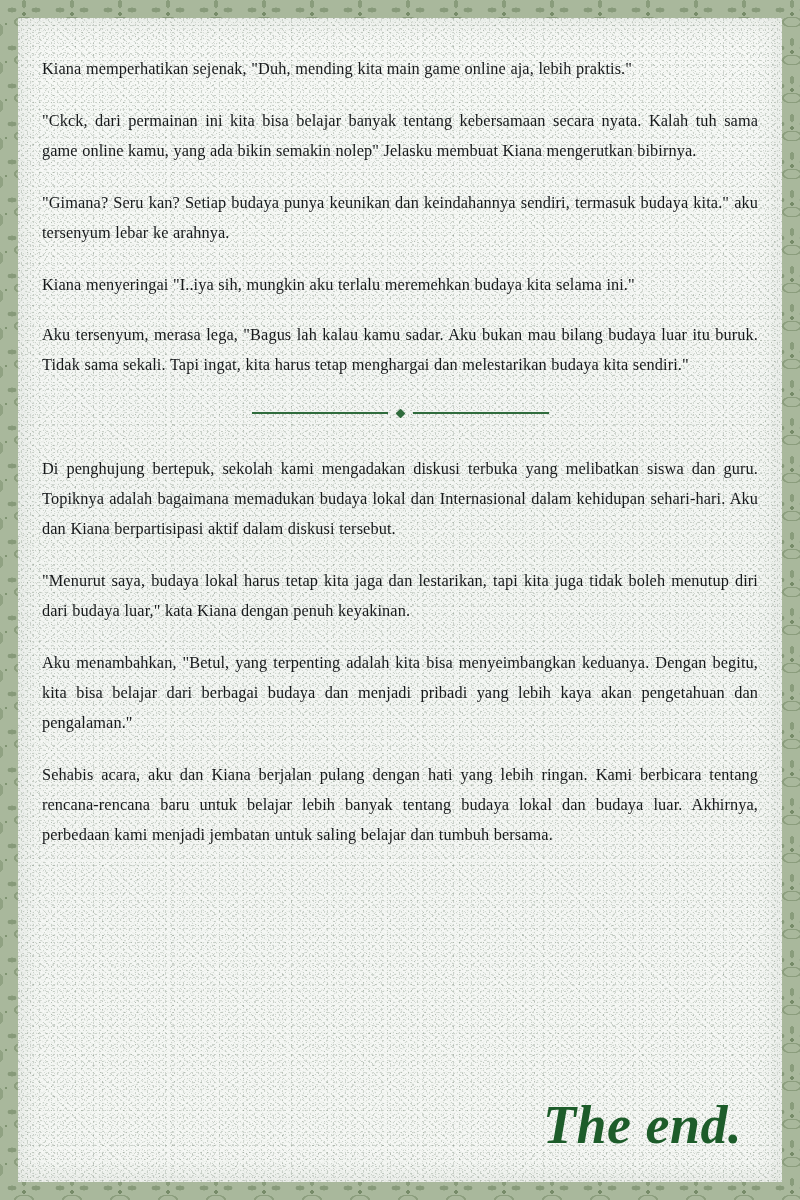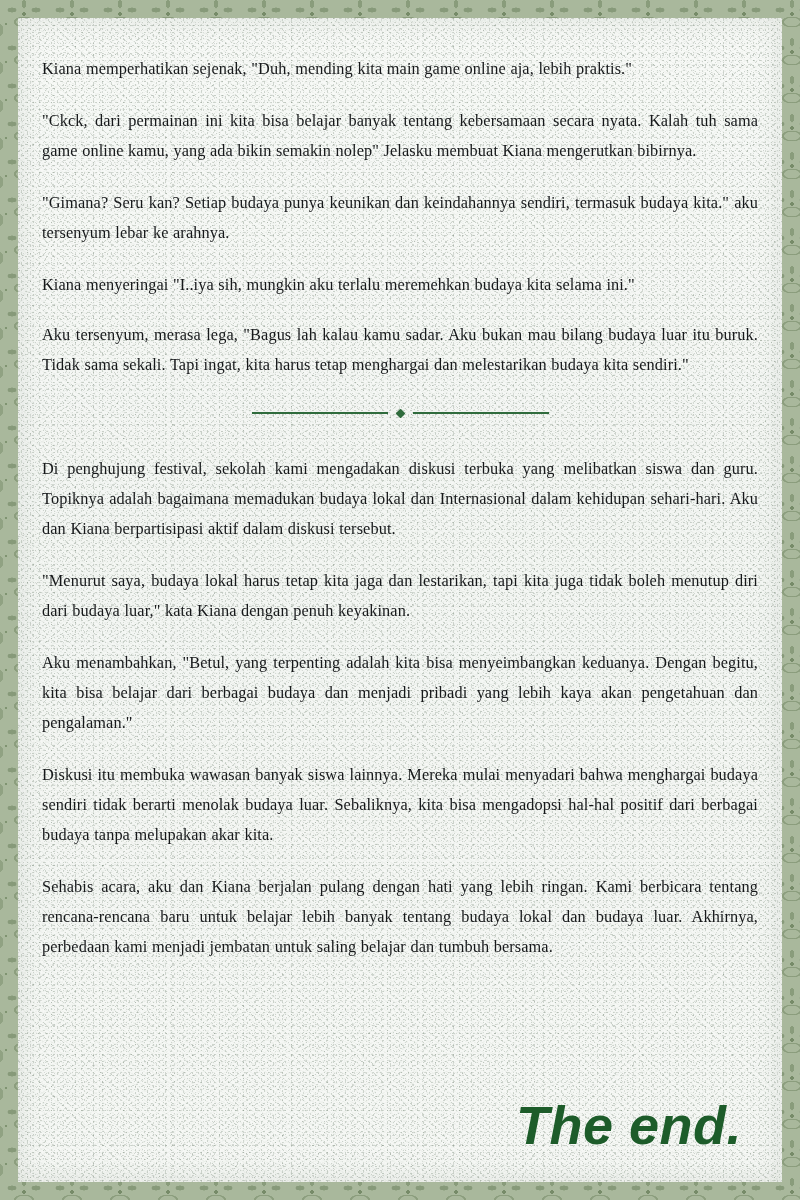--- a/index.html
+++ b/index.html
@@ -128,21 +128,21 @@
   }
 
   
   .endmark-wrap {
     position: absolute;
     right: 40px;
     bottom: 30px;
     z-index: 4;
   }
   .endmark {
-    font-family: Liberation Sans, sans-serif;
+    font-family: Liberation Serif, serif;
     font-style: italic;
     font-weight: 700;
     font-size: 54px;
     line-height: 1;
     color: #1d5c2a;
     letter-spacing: .5px;
     text-shadow: 0 1px 0 rgba(255,255,255,.45);
   }
 </style>
 </head>
@@ -161,24 +161,23 @@
       <p class="para">"Gimana? Seru kan? Setiap budaya punya keunikan dan keindahannya sendiri, termasuk budaya kita." aku tersenyum lebar ke arahnya.</p>
       <p class="para tight">Kiana menyeringai "I..iya sih, mungkin aku terlalu meremehkan budaya kita selama ini."</p>
       <p class="para">Aku tersenyum, merasa lega, "Bagus lah kalau kamu sadar. Aku bukan mau bilang budaya luar itu buruk. Tidak sama sekali. Tapi ingat, kita harus tetap menghargai dan melestarikan budaya kita sendiri."</p>
 
       <div class="divider">
         <span class="rule"></span>
         <span class="diamond"></span>
         <span class="rule"></span>
       </div>
 
-      <p class="para">Di penghujung festival, sekolah kami mengadakan diskusi terbuka yang melibatkan siswa dan guru. Topiknya adalah bagaimana memadukan budaya lokal dan Internasional dalam kehidupan sehari-hari. Aku dan Kiana berpartisipasi aktif dalam diskusi tersebut.</p>
+      <p class="para">Di penghujung bertepuk, sekolah kami mengadakan diskusi terbuka yang melibatkan siswa dan guru. Topiknya adalah bagaimana memadukan budaya lokal dan Internasional dalam kehidupan sehari-hari. Aku dan Kiana berpartisipasi aktif dalam diskusi tersebut.</p>
       <p class="para">"Menurut saya, budaya lokal harus tetap kita jaga dan lestarikan, tapi kita juga tidak boleh menutup diri dari budaya luar," kata Kiana dengan penuh keyakinan.</p>
       <p class="para">Aku menambahkan, "Betul, yang terpenting adalah kita bisa menyeimbangkan keduanya. Dengan begitu, kita bisa belajar dari berbagai budaya dan menjadi pribadi yang lebih kaya akan pengetahuan dan pengalaman."</p>
-      <p class="para">Diskusi itu membuka wawasan banyak siswa lainnya. Mereka mulai menyadari bahwa menghargai budaya sendiri tidak berarti menolak budaya luar. Sebaliknya, kita bisa mengadopsi hal-hal positif dari berbagai budaya tanpa melupakan akar kita.</p>
       <p class="para">Sehabis acara, aku dan Kiana berjalan pulang dengan hati yang lebih ringan. Kami berbicara tentang rencana-rencana baru untuk belajar lebih banyak tentang budaya lokal dan budaya luar. Akhirnya, perbedaan kami menjadi jembatan untuk saling belajar dan tumbuh bersama.</p>
 
     </div>
 
     <div class="endmark-wrap">
       <div class="endmark">The end.</div>
     </div>
 
   </div>
 </div>

